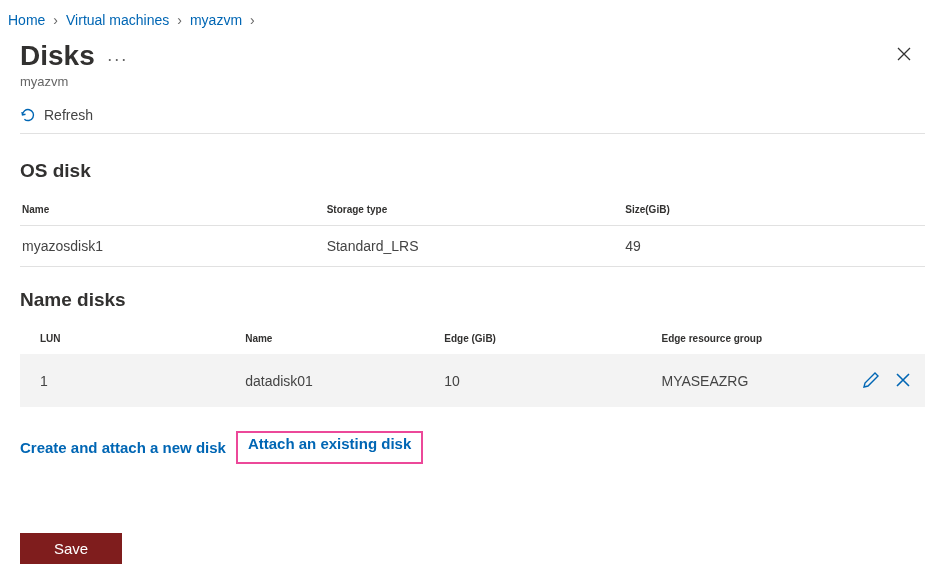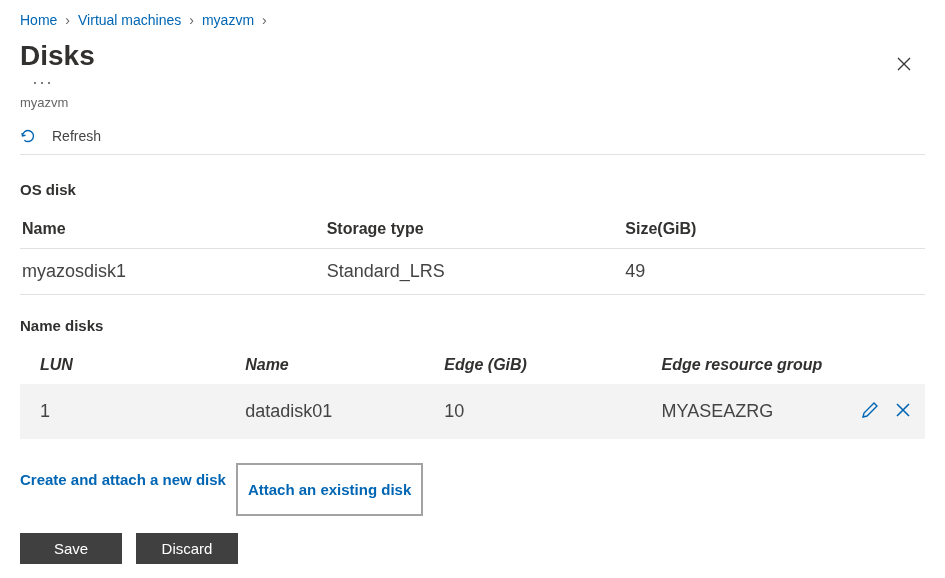--- a/index.html
+++ b/index.html
@@ -6,21 +6,21 @@
     body {
       font-family: "Segoe UI", -apple-system, BlinkMacSystemFont, sans-serif;
       font-size: 14px;
       color: #323130;
       background: #fff;
       width: 945px;
       height: 578px;
       position: relative;
     }
     .breadcrumb {
-      padding: 12px 20px 8px 20px;
+      padding: 12px 20px 8px 8px;
       display: flex;
       align-items: center;
       gap: 8px;
       font-size: 14px;
     }
     .breadcrumb a { color: #0066b4; text-decoration: none; cursor: pointer; }
     .breadcrumb .chev { color: #666; }
     .title-row {
       display: flex;
       align-items: center;
@@ -29,89 +29,89 @@
     }
     .title-row h1 { font-size: 28px; font-weight: 600; }
     .title-row .more { color: #666; font-size: 18px; padding-left: 12px; letter-spacing: 1px; cursor: pointer; }
     .close-x { font-size: 18px; cursor: pointer; padding: 4px 8px; }
     .close-x svg { stroke: #333; }
     .subtitle { padding: 0 20px 8px; color: #666; font-size: 13px; }
     .cmdbar {
       padding: 10px 20px;
       display: flex;
       align-items: center;
-      gap: 16px;
+      gap: 8px;
       color: #444;
       cursor: pointer;
     }
     .cmdbar svg { stroke: #0066b4; }
     .divider { border-top: 1px solid #e1e1e1; margin: 0 20px 18px; }
-    .section-title { font-weight: 600; font-size: 15px; padding: 8px 20px; }
+    .section-title { font-weight: 600; font-size: 19px; padding: 8px 20px; }
     table { width: calc(100% - 40px); margin: 4px 20px 14px; border-collapse: collapse; }
     thead th {
       text-align: left;
       font-weight: 600;
       padding: 10px 8px;
       border-bottom: 1px solid #e1e1e1;
-      font-size: 16px;
+      font-size: 10px;
     }
     tbody td {
       padding: 12px 8px;
-      font-size: 18px;
+      font-size: 14px;
       color: #444;
       border-bottom: 1px solid #e1e1e1;
     }
     .os-table thead th:first-child,
     .os-table tbody td:first-child { padding-left: 2px; }
-    .data-table thead th { border-bottom: none; font-style: italic; }
+    .data-table thead th { border-bottom: none; }
     .data-table tbody tr { background: #f3f3f3; }
     .data-table tbody td { border-bottom: none; padding: 14px 8px; }
     .data-table .actions { text-align: right; white-space: nowrap; }
     .icon-btn { display:inline-flex; cursor:pointer; padding: 2px 4px; }
     .icon-btn svg { stroke:#0066b4; }
     .link-row {
       padding: 18px 20px 6px;
       display: flex;
       gap: 22px;
       font-size: 15px;
       font-weight: bold;
     }
     .link-row a { color: #0066b4; text-decoration: none; cursor: pointer; }
-    .highlighted { border: 2px solid #a3a3a3; padding: 16px 10px; margin: -8px -12px; }
+    .highlighted { border: 2px solid #ec4899; padding: 2px 10px; margin: -8px -12px; }
     .footer {
       position: absolute;
       bottom: 14px;
       left: 20px;
       display: flex;
       gap: 14px;
     }
     .btn {
       min-width: 102px;
       padding: 7px 18px;
-      background: #404040;
+      background: #7f1d1d;
       color: #fff;
       border: none;
       font-size: 15px;
       cursor: pointer;
     }
   </style>
 </head>
 <body>
 
 <div class="breadcrumb">
   <a>Home</a>
   <span class="chev">›</span>
   <a>Virtual machines</a>
   <span class="chev">›</span>
   <a>myazvm</a>
   <span class="chev">›</span>
 </div>
 
 <div class="title-row">
-  <div style="display:flex;align-items:baseline;flex-direction:column;">
+  <div style="display:flex;align-items:baseline;">
     <h1>Disks</h1>
     <span class="more">···</span>
   </div>
   <span class="close-x">
     <svg width="18" height="18" viewBox="0 0 18 18" fill="none" stroke-width="1.3">
         <path d="M3 3 L15 15 M15 3 L3 15"></path>
       </svg>
   </span>
 </div>
 
@@ -178,14 +178,13 @@
   </tbody>
 </table>
 
 <div class="link-row">
   <a>Create and attach a new disk</a>
   <a class="highlighted">Attach an existing disk</a>
 </div>
 
 <div class="footer">
   <button class="btn">Save</button>
-  <button class="btn">Discard</button>
 </div>
 
 </body></html>

